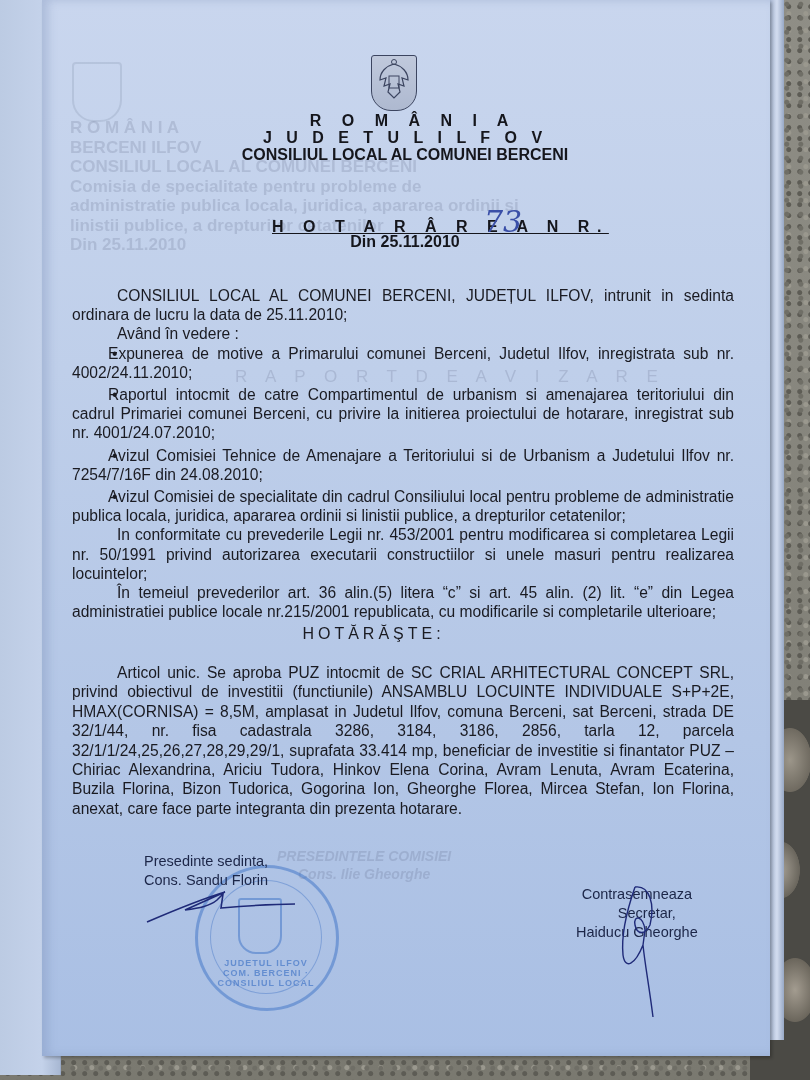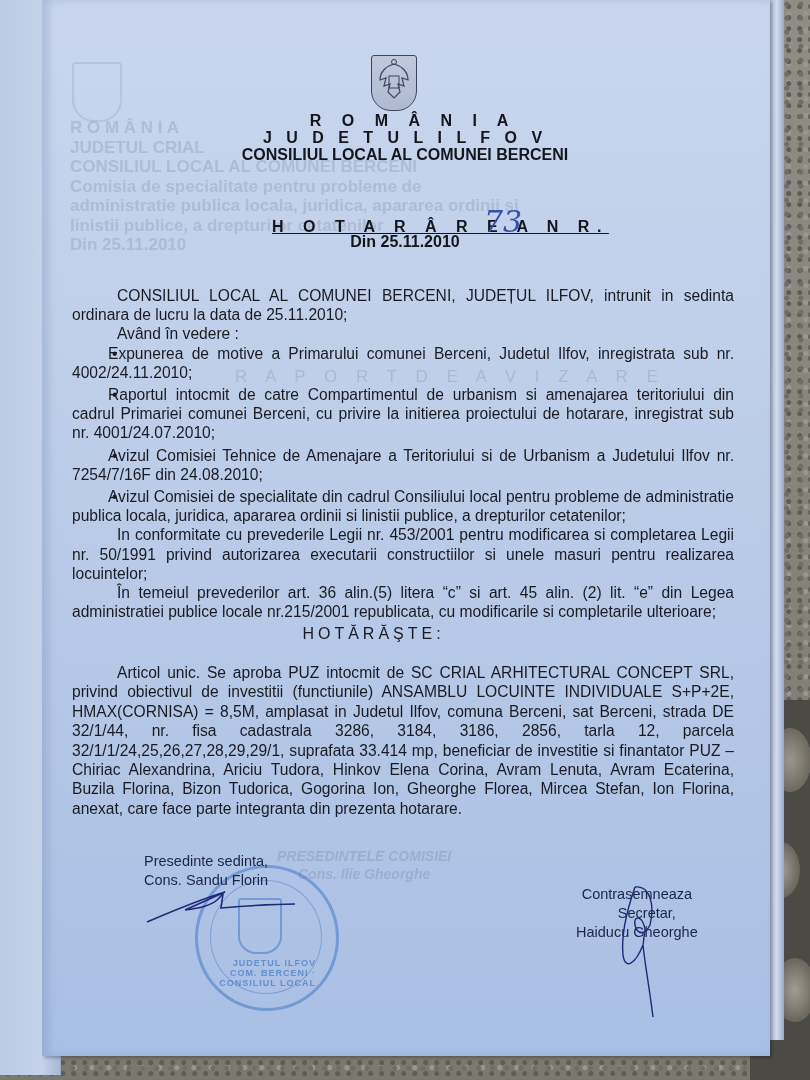--- a/index.html
+++ b/index.html
@@ -78,37 +78,37 @@
     border:3px solid rgba(70,120,200,0.55); border-radius:50%;
   }
   .stamp-inner {
     position:absolute; left:12px; top:12px; width:110px; height:112px;
     border:1.5px solid rgba(70,120,200,0.45); border-radius:50%;
   }
   .stamp-crest {
     position:absolute; left:40px; top:30px; width:40px; height:52px;
     border:2px solid rgba(70,120,200,0.55); border-radius:3px 3px 18px 18px;
   }
-  .stamp-text { position:absolute; left:18px; top:90px; width:100px; text-align:right; font-size:9px; color:rgba(70,120,200,0.7); font-weight:bold; letter-spacing:1px; }
+  .stamp-text { position:absolute; left:18px; top:90px; width:100px; text-align:center; font-size:9px; color:rgba(70,120,200,0.7); font-weight:bold; letter-spacing:1px; }
   svg.pen { position:absolute; overflow:visible; }
 </style>
 </head>
 <body>
 
 <div class="ground"></div>
 <div class="stones"></div>
 <div class="under-page"></div>
 <div class="page-edge"></div>
 
 <div class="page"></div>
 
 <div class="ghost-crest"></div>
 <div class="ghost ghost-head">
   <div>R O M Â N I A</div>
-  <div>JUDETUL CRIAL</div>
+  <div>BERCENI ILFOV</div>
   <div>CONSILIUL LOCAL AL COMUNEI BERCENI</div>
   <div>Comisia de specialitate pentru probleme de</div>
   <div>administratie publica locala, juridica, apararea ordinii si</div>
   <div>linistii publice, a drepturilor cetatenilor</div>
   <div>Din 25.11.2010</div>
 </div>
 <div class="ghost ghost-raport">R A P O R T   D E   A V I Z A R E</div>
 <div class="ghost ghost-sign">
   <div>PRESEDINTELE COMISIEI</div>
   <div>Cons. Ilie Gheorghe</div>

